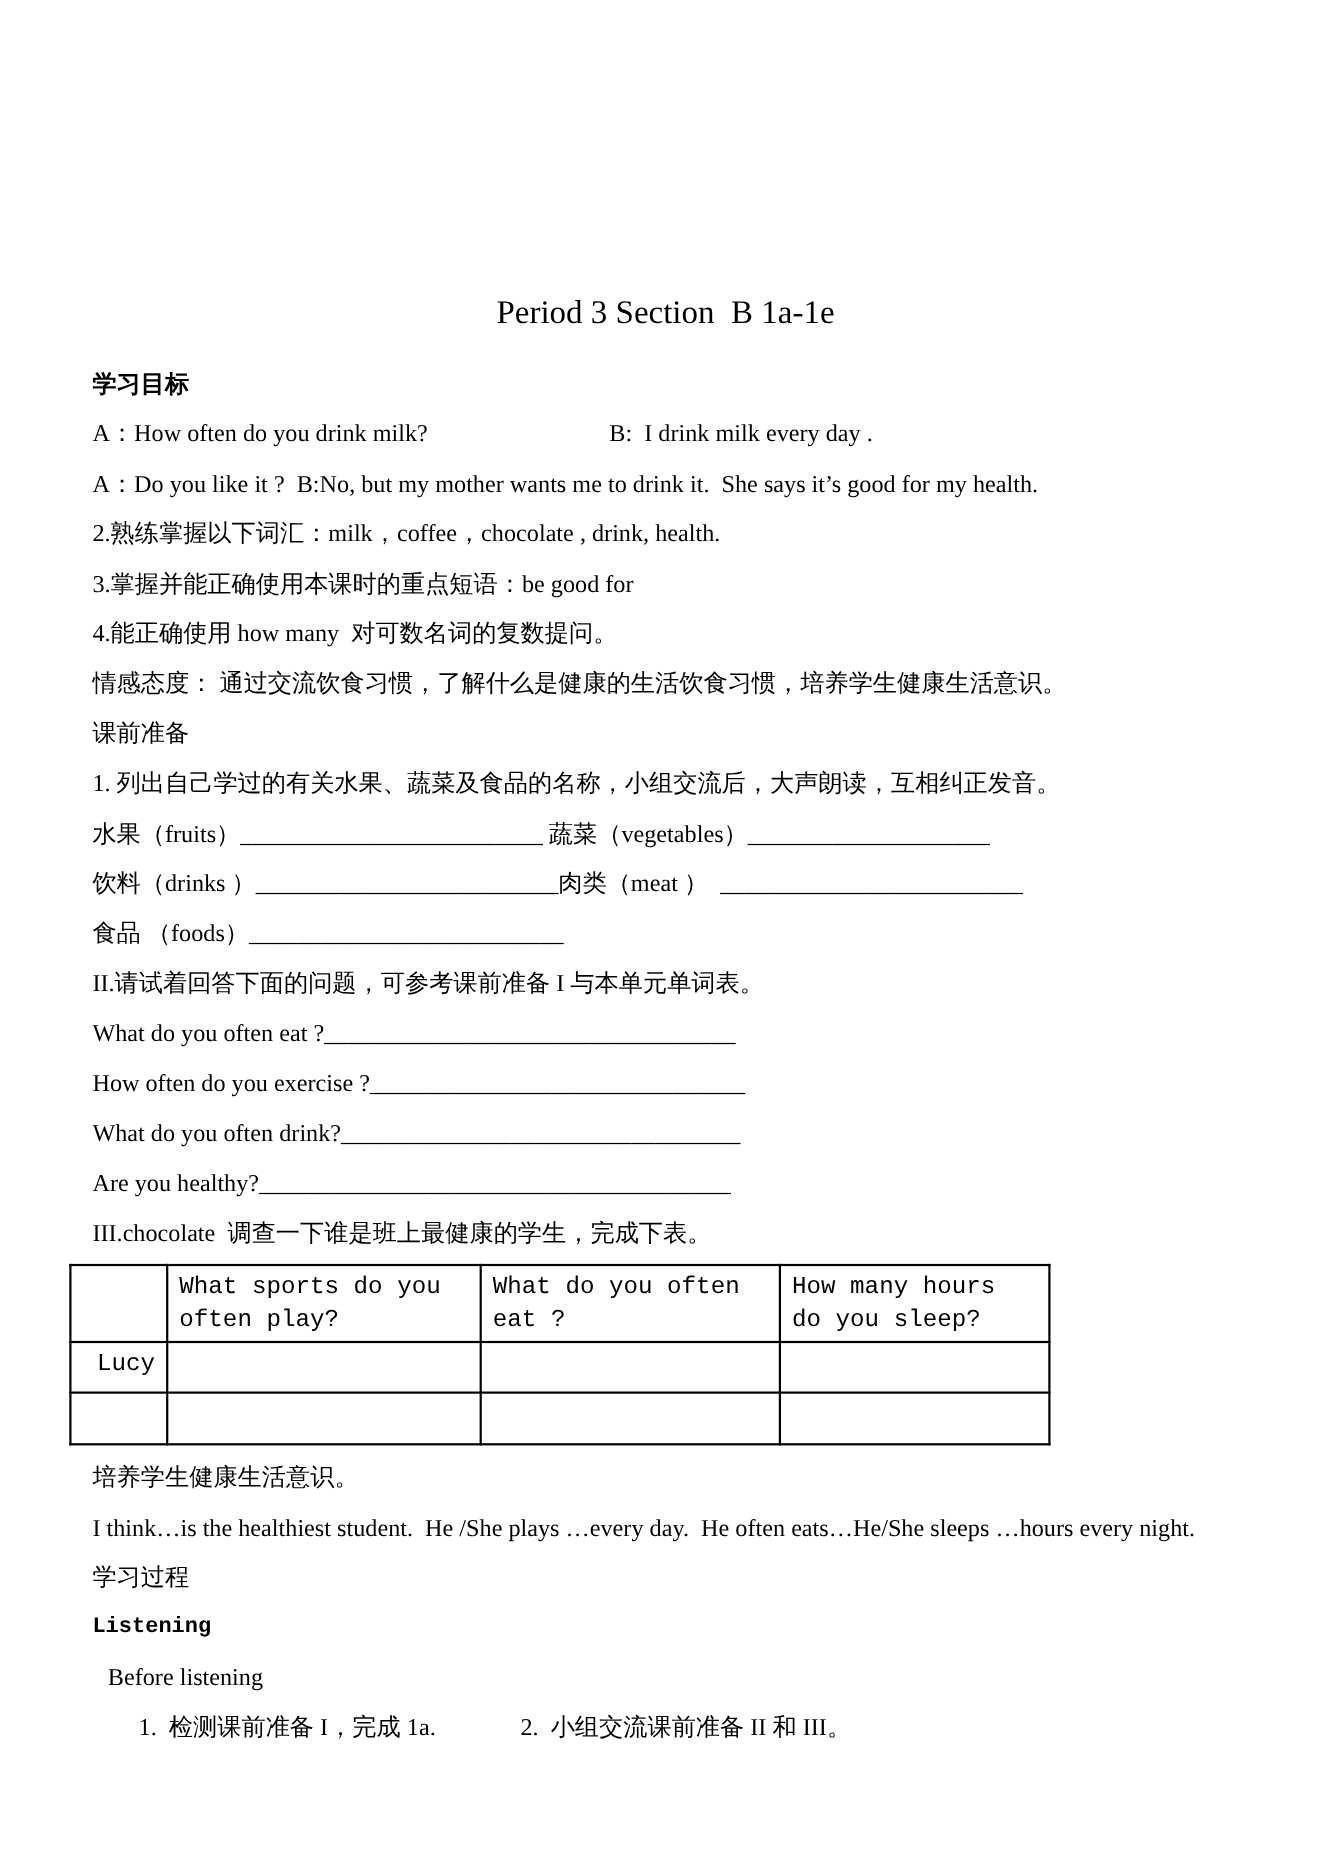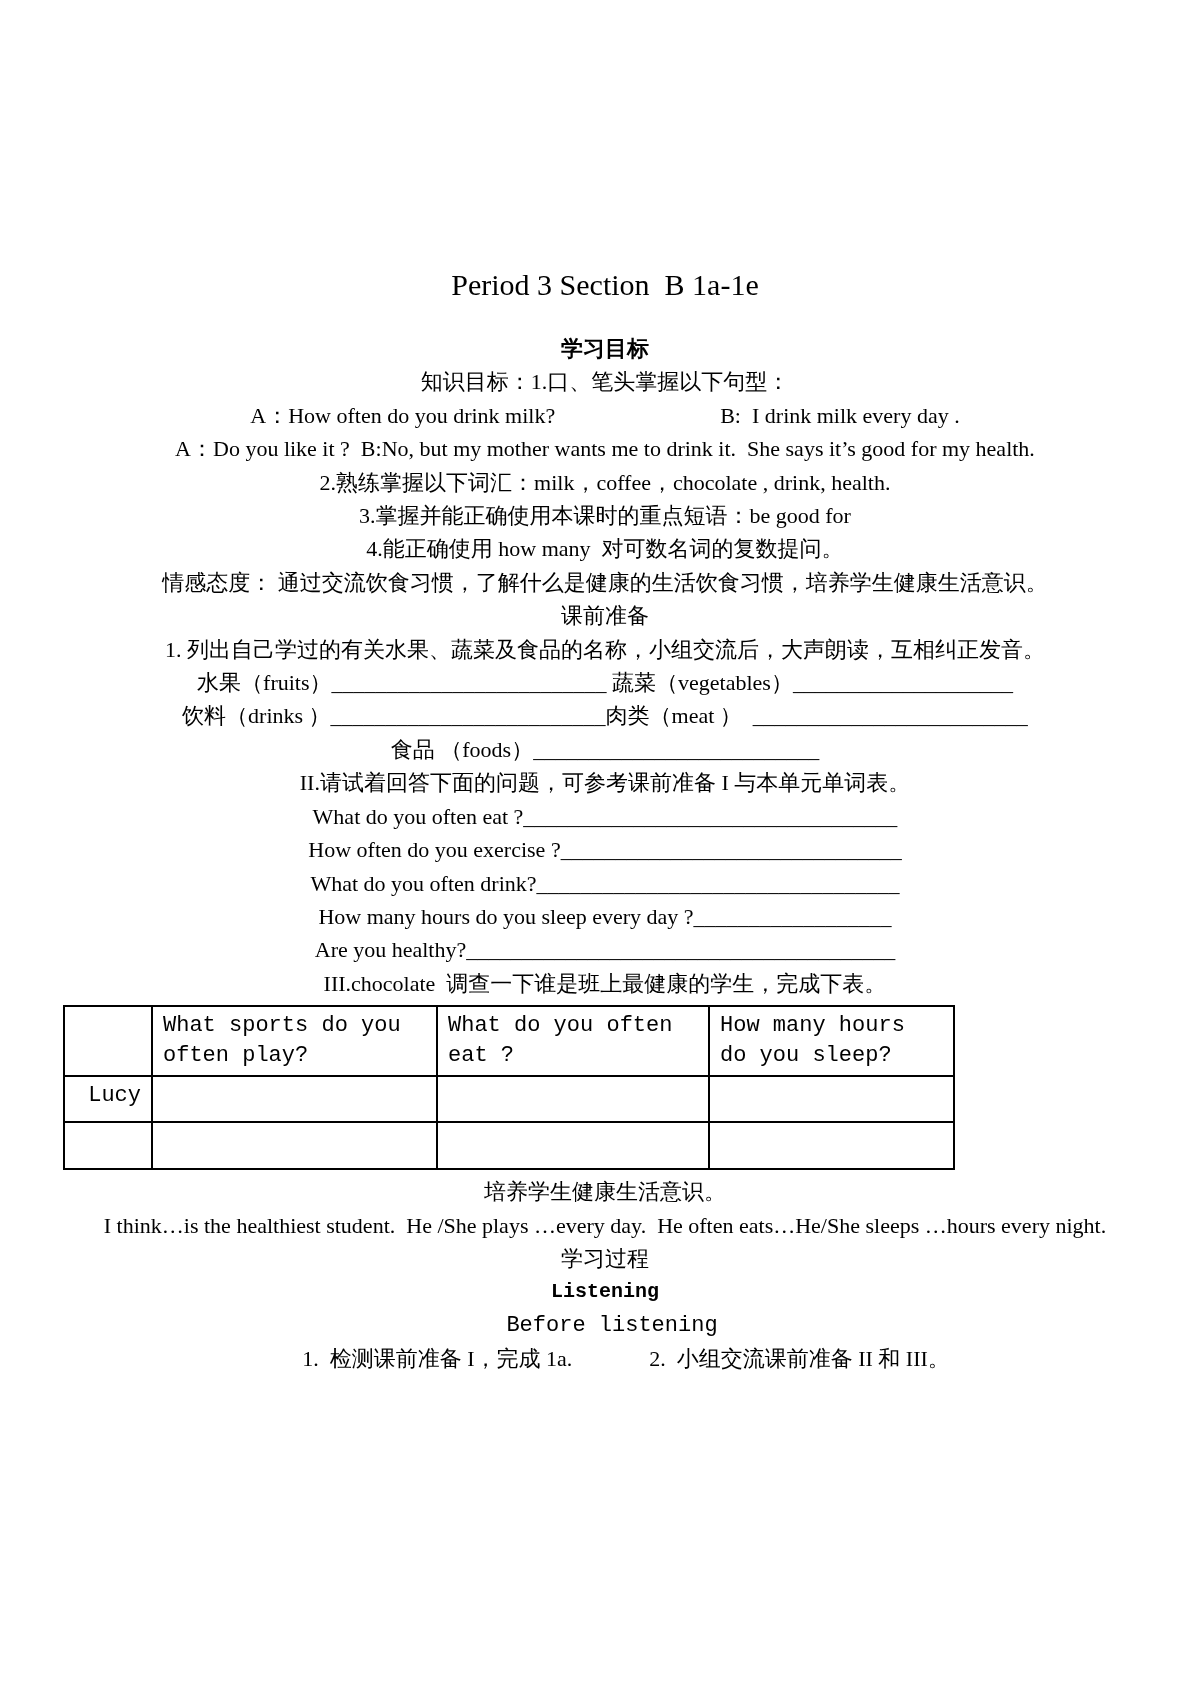--- a/index.html
+++ b/index.html
@@ -20,33 +20,32 @@
     width: 1066px;
   }
   .title {
     margin: 0 0 30px 0;
     text-align: center;
     font-size: 30px;
     font-weight: 400;
     white-space: pre-wrap;
   }
   .content p {
-    margin: 0;
+    margin: 12px;
     font-size: 22px;
     line-height: 33.4px;
     white-space: pre-wrap;
-    text-align: center;
   }
   p.b { font-weight: 700; }
   p.mono {
     font-family: "Liberation Mono", "DejaVu Sans Mono", monospace;
     font-weight: 700;
     font-size: 20px;
   }
-  p.ind1 { padding-left: 14px; font-family: Liberation Mono, monospace; }
+  p.ind1 { padding-left: 14px; }
   p.ind2 { padding-left: 42px; }
   table.survey {
     border-collapse: collapse;
     table-layout: fixed;
     margin: 5px 0 5px -9px;
     width: 890px;
     font-family: Liberation Mono, monospace;
   }
   table.survey td {
     border: 2px solid #000000;
@@ -66,37 +65,35 @@
 </style>
 </head>
 <body>
 
 <div class="page">
   <div class="content">
 
     <h1 class="title">Period 3 Section  B 1a-1e</h1>
 
     <p class="b">学习目标</p>
-    <p>知识目标：1.口、笔头掌握以下句型：</p>
     <p>A：How often do you drink milk?                              B:  I drink milk every day .</p>
     <p>A：Do you like it ?  B:No, but my mother wants me to drink it.  She says it’s good for my health.</p>
     <p>2.熟练掌握以下词汇：milk，coffee，chocolate , drink, health.</p>
     <p>3.掌握并能正确使用本课时的重点短语：be good for</p>
     <p>4.能正确使用 how many  对可数名词的复数提问。</p>
     <p>情感态度： 通过交流饮食习惯，了解什么是健康的生活饮食习惯，培养学生健康生活意识。</p>
     <p>课前准备</p>
     <p>1. 列出自己学过的有关水果、蔬菜及食品的名称，小组交流后，大声朗读，互相纠正发音。</p>
     <p>水果（fruits）_________________________ 蔬菜（vegetables）____________________</p>
     <p>饮料（drinks ）_________________________肉类（meat ）  _________________________</p>
     <p>食品 （foods）__________________________</p>
     <p>II.请试着回答下面的问题，可参考课前准备 I 与本单元单词表。</p>
     <p>What do you often eat ?__________________________________</p>
     <p>How often do you exercise ?_______________________________</p>
     <p>What do you often drink?_________________________________</p>
-    <p>How many hours do you sleep every day ?__________________</p>
     <p>Are you healthy?_______________________________________</p>
     <p>III.chocolate  调查一下谁是班上最健康的学生，完成下表。</p>
 
     <table class="survey">
       <colgroup>
         <col class="c1">
           <col class="c2">
           <col class="c3">
           <col class="c4">
       </colgroup>

